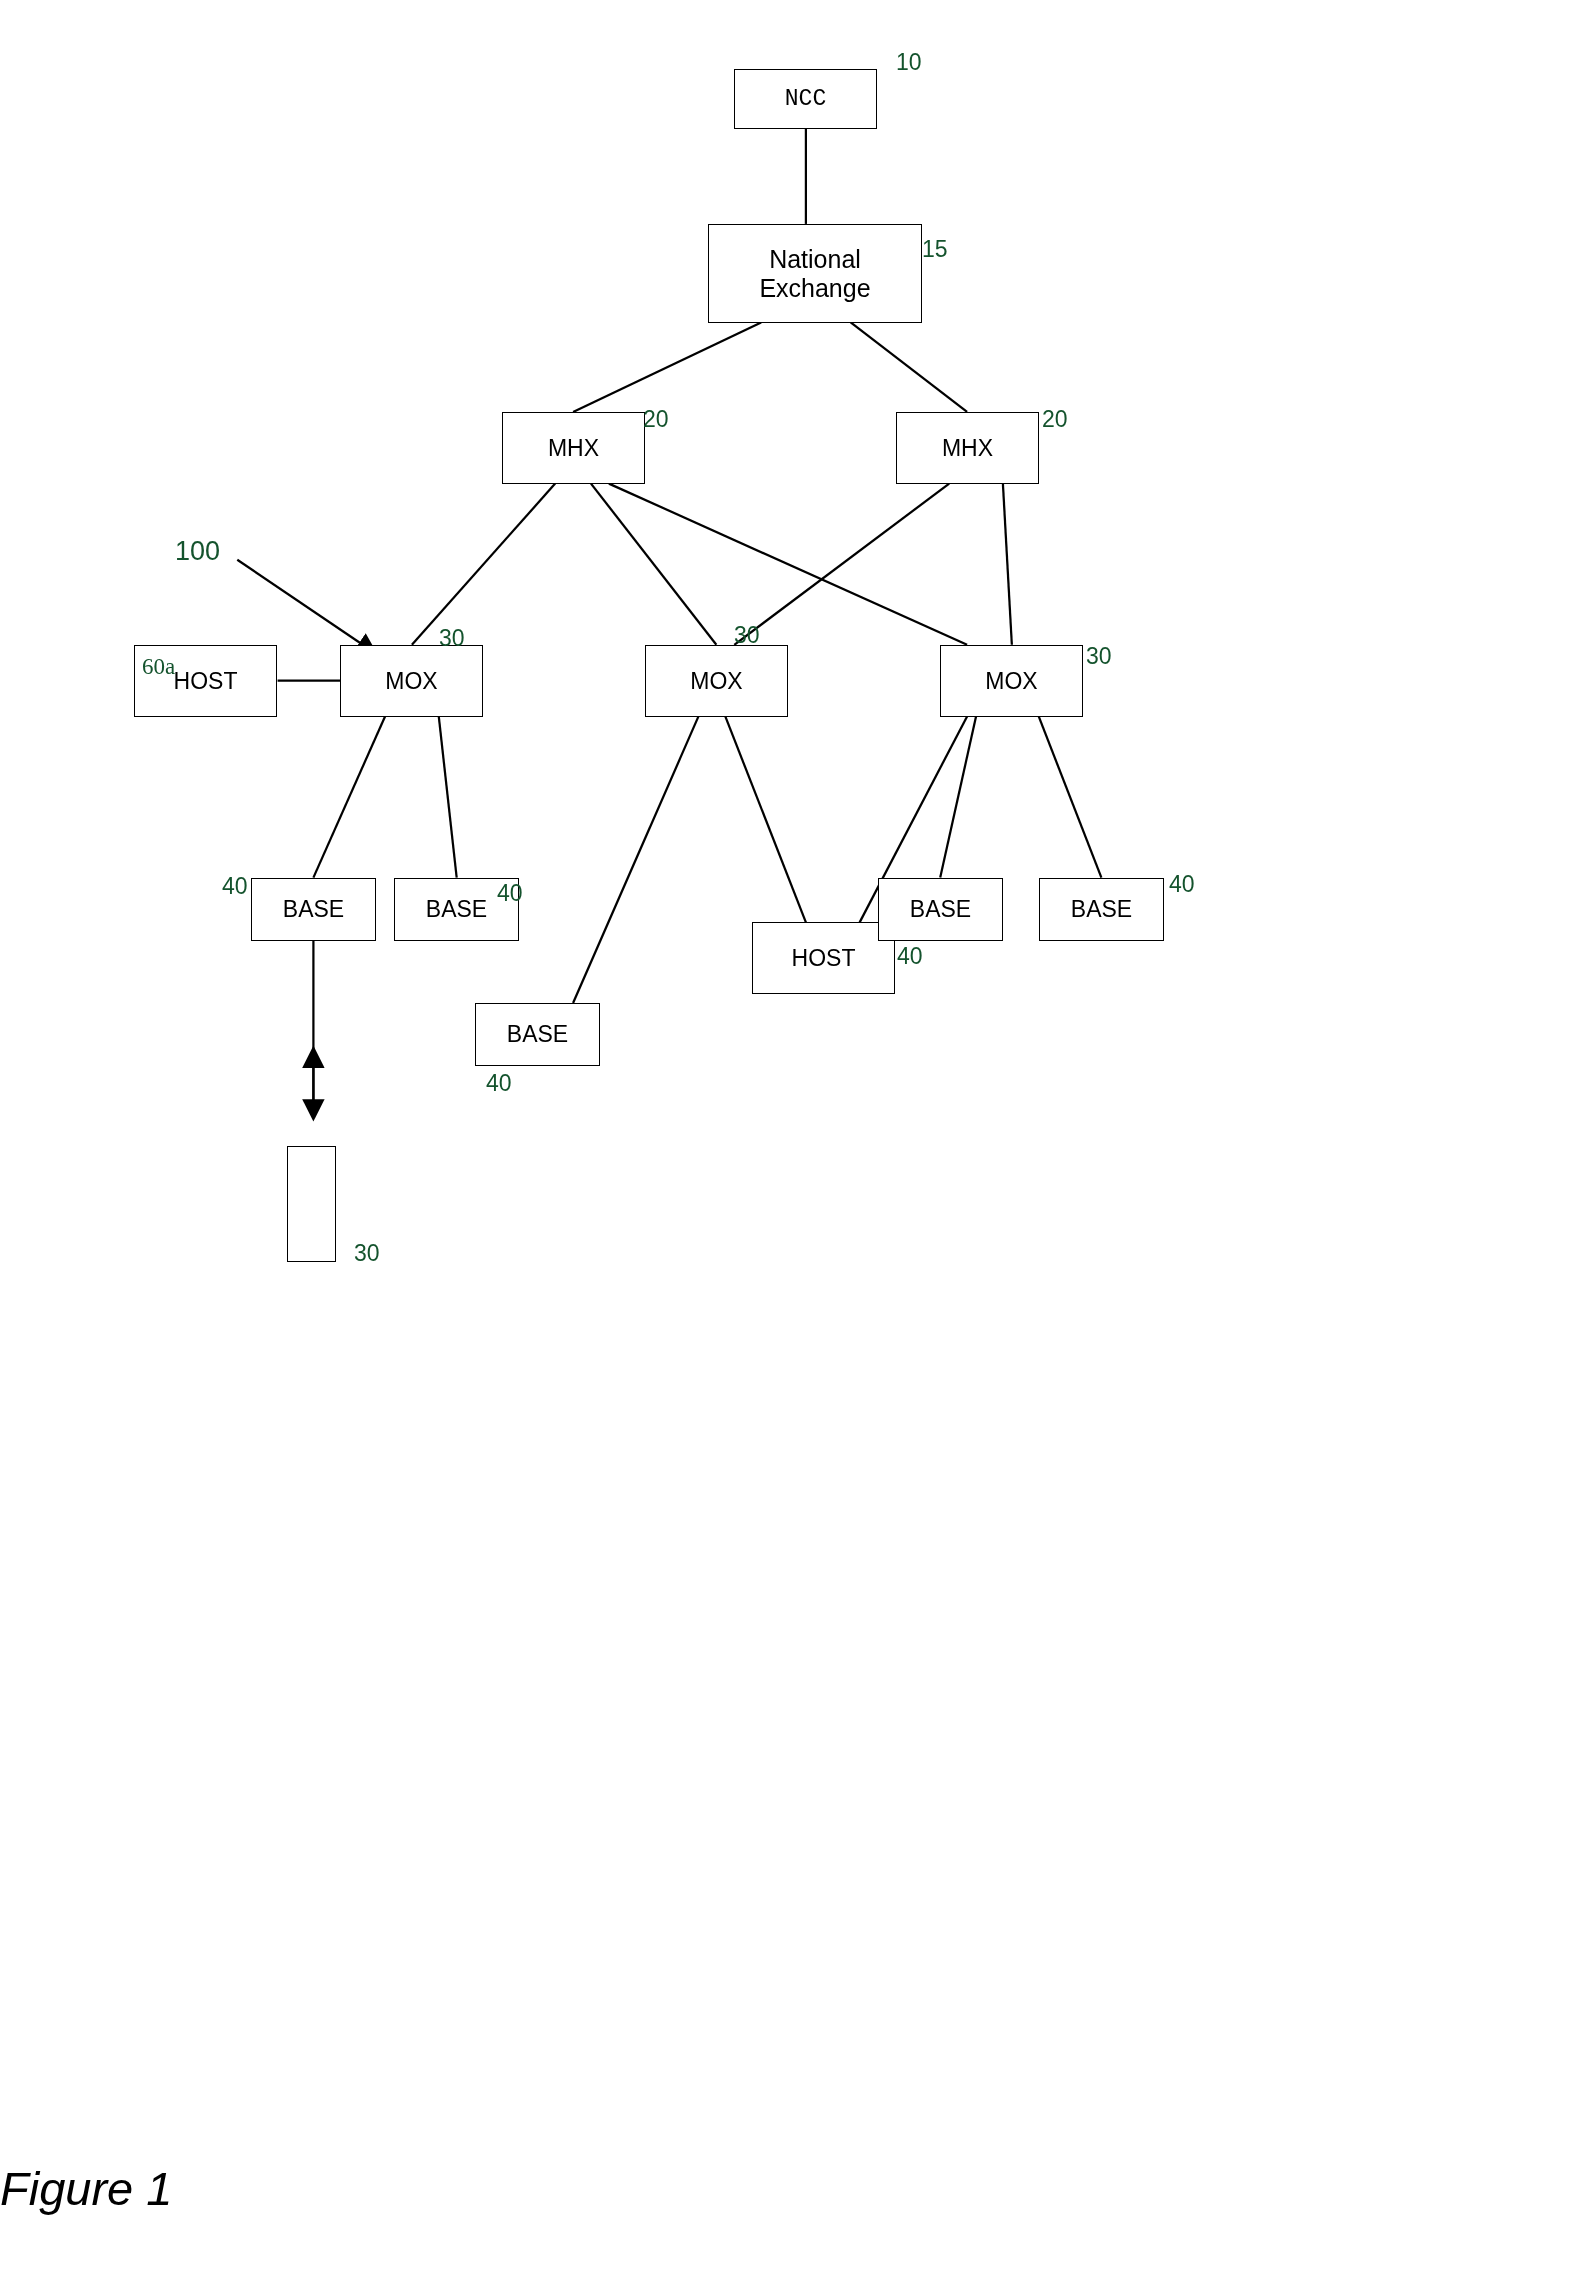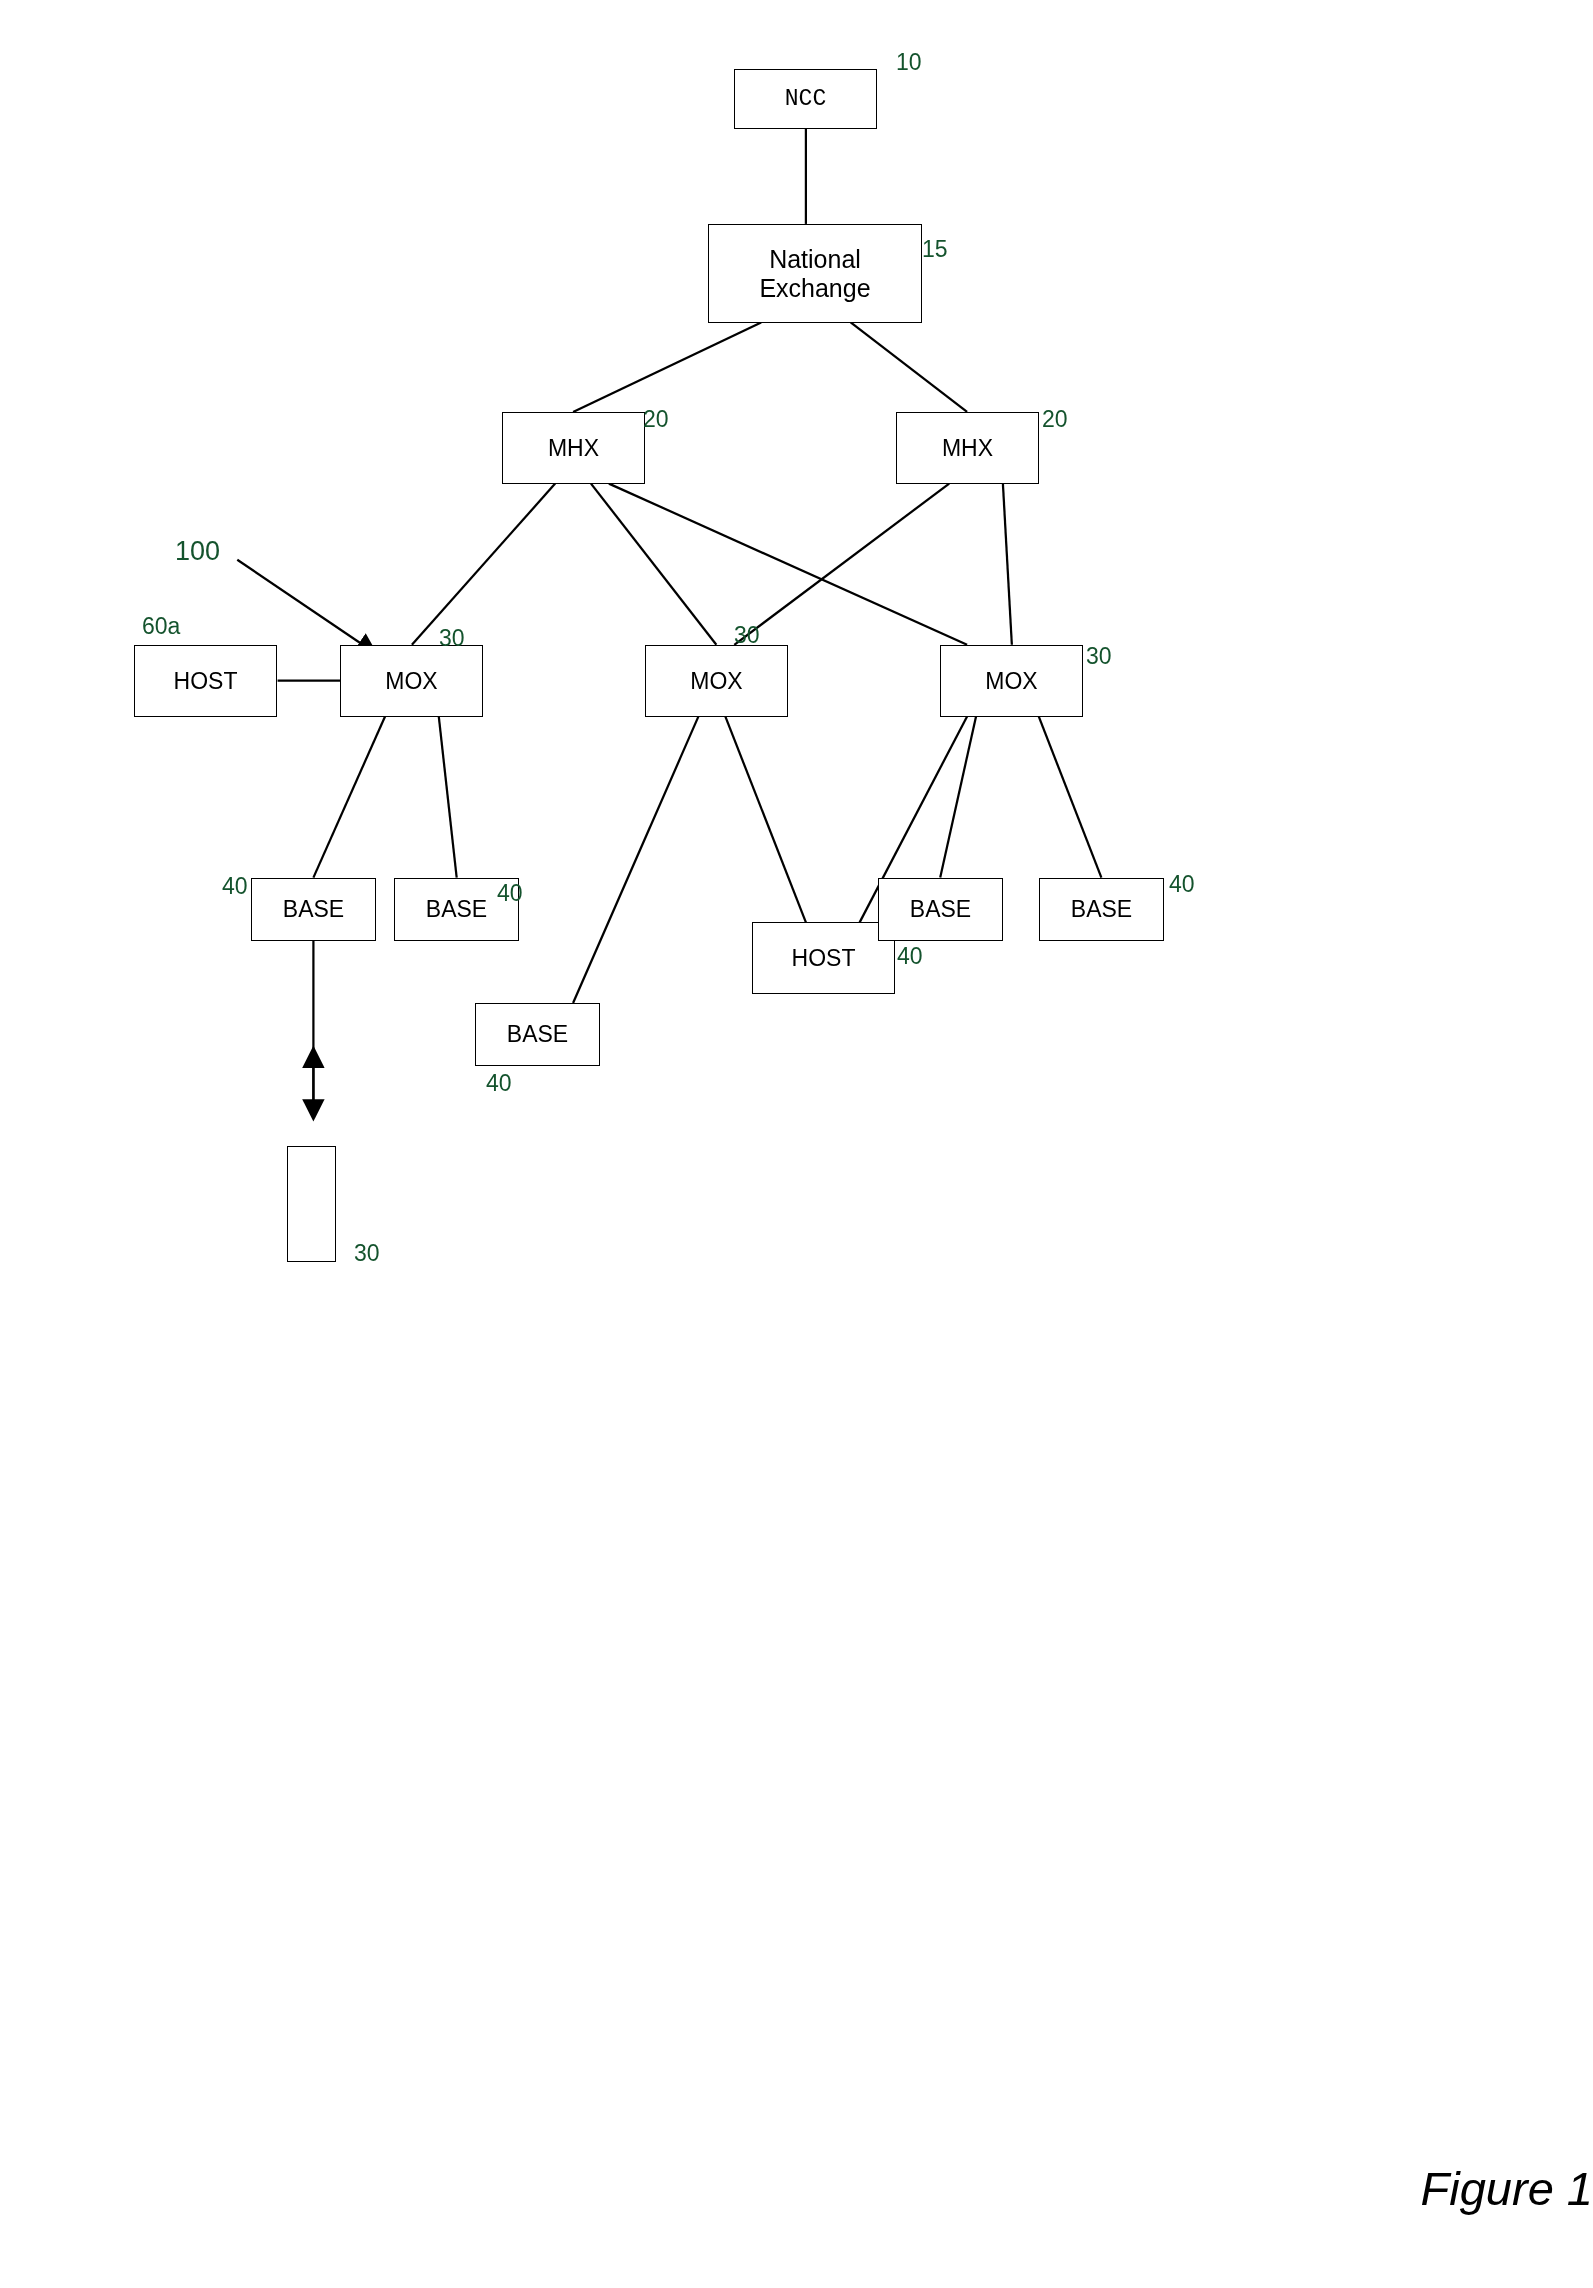--- a/index.html
+++ b/index.html
@@ -42,21 +42,21 @@
       top: 0; left: 0;
       width: 1593px;
       height: 2288px;
       pointer-events: none;
     }
 
     .figure-caption {
       position: absolute;
       bottom: 72px;
       width: 100%;
-      text-align: right;
+      text-align: left;
       font-size: 47px;
       font-style: italic;
     }
 
     .mobile-device {
       position: absolute;
       border: 1.8px solid #000;
       background: #fff;
     }
   </style>
@@ -133,21 +133,21 @@
   <span class="label" style="left:643px; top:406px;">20</span>
 
   <div class="node-box" style="left:896px; top:412px; width:143px; height:72px;">
     <span>MHX</span>
   </div>
   <span class="label" style="left:1042px; top:406px;">20</span>
 
   <div class="node-box" style="left:134px; top:645px; width:143px; height:72px;">
     <span>HOST</span>
   </div>
-  <span class="label" style="left:142px; top:613px;">60a</span>
+  <span class="label" style="left:142px; top:654px;font-family:Liberation Serif, serif;">60a</span>
 
   <div class="node-box" style="left:340px; top:645px; width:143px; height:72px;">
     <span>MOX</span>
   </div>
   <span class="label" style="left:439px; top:625px;">30</span>
 
   <div class="node-box" style="left:645px; top:645px; width:143px; height:72px;">
     <span>MOX</span>
   </div>
   <span class="label" style="left:734px; top:622px;">30</span>

